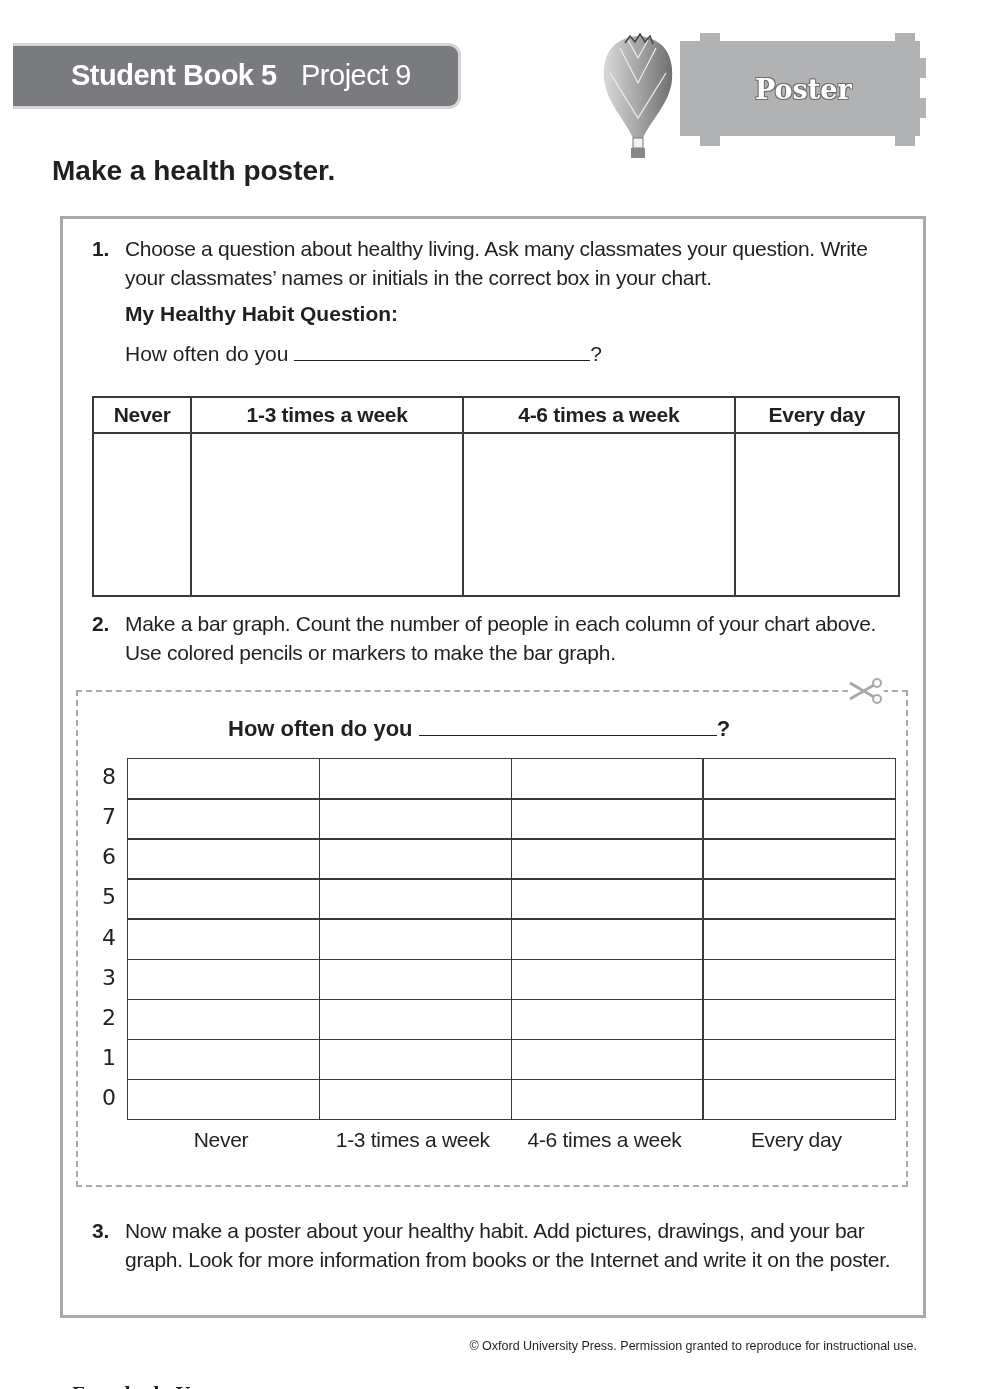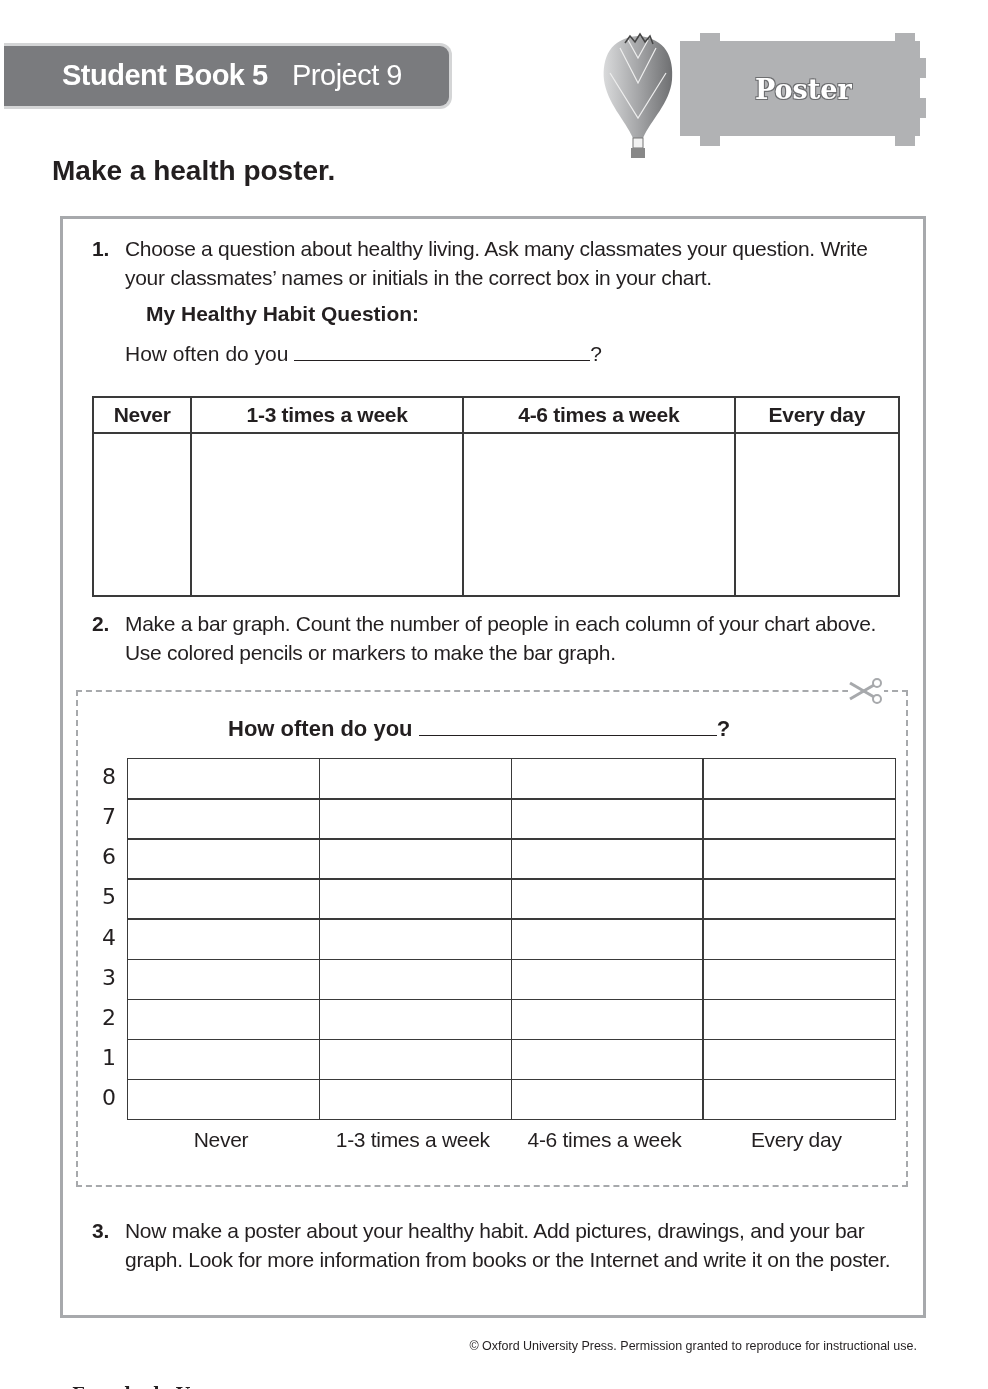--- a/index.html
+++ b/index.html
@@ -1,38 +1,38 @@
 <!DOCTYPE html>
 <html><head>
 <meta charset="utf-8">
 <style>
   html, body { margin: 0; padding: 0; background: #ffffff; }
   body { width: 988px; height: 1389px; position: relative; overflow: hidden; font-family: "Liberation Sans", sans-serif; color: #231f20; }
 
   
-  .book-tab { position: absolute; left: 4px; top: 43px; width: 448px; height: 66px; background: #7a7b7e; border: 3px solid #d4d5d6; border-left: none; border-radius: 0 12px 12px 0; box-sizing: border-box; }
+  .book-tab { position: absolute; left: 13px; top: 43px; width: 448px; height: 66px; background: #7a7b7e; border: 3px solid #d4d5d6; border-left: none; border-radius: 0 12px 12px 0; box-sizing: border-box; }
   .book-tab .bk { position: absolute; left: 58px; top: 13px; font-size: 29px; font-weight: bold; color: #fff; letter-spacing: -0.5px; }
   .book-tab .pj { position: absolute; left: 288px; top: 13px; font-size: 29px; color: #fff; letter-spacing: -0.5px; }
 
   
   .poster-badge { position: absolute; left: 600px; top: 28px; width: 330px; height: 135px; }
   .poster-plate { position: absolute; left: 80px; top: 13px; width: 240px; height: 95px; background: #b1b2b4; }
   .poster-notch { position: absolute; background: #b1b2b4; }
   .poster-label { position: absolute; left: 140px; top: 46px; font-family: "DejaVu Serif", serif; font-weight: bold; font-size: 27px; color: #fff; text-shadow: -1px -1px 0 #6d6e70, 1px -1px 0 #6d6e70, -1px 1px 0 #6d6e70, 1px 1px 0 #6d6e70; margin-left: 15px; }
   .balloon { position: absolute; left: 0; top: 0; width: 76px; height: 135px; }
 
   .page-title { position: absolute; left: 52px; top: 155px; font-size: 28px; font-weight: bold; color: #231f20; }
 
   .main-box { position: absolute; left: 60px; top: 216px; width: 866px; height: 1102px; border: 3px solid #a7a9ac; box-sizing: border-box; }
 
   .step { position: absolute; font-size: 21px; line-height: 29px; color: #231f20; letter-spacing: -0.3px; }
   .step .num { position: absolute; left: 0; top: 0; font-weight: bold; }
   .step .txt { position: absolute; left: 33px; top: 0; width: 780px; }
 
-  .subhead { position: absolute; left: 125px; top: 302px; font-size: 21px; font-weight: bold; margin-left: 21px; }
+  .subhead { position: absolute; left: 125px; top: 302px; font-size: 21px; font-weight: bold; }
   .q-line { position: absolute; left: 125px; top: 342px; font-size: 21px; }
   .blank { display: inline-block; border-bottom: 1.5px solid #231f20; vertical-align: baseline; height: 18px; }
 
   
   .names-table { position: absolute; left: 92px; top: 396px; width: 808px; height: 201px; border-collapse: collapse; }
   .names-table th, .names-table td { border: 2px solid #3a3a3a; padding: 0; }
   .names-table th { height: 34px; font-size: 21px; font-weight: bold; text-align: center; letter-spacing: -0.3px; }
 
   
   .cut-box { position: absolute; left: 76px; top: 690px; width: 832px; height: 497px; border: 2px dashed #a7a9ac; box-sizing: border-box; }

